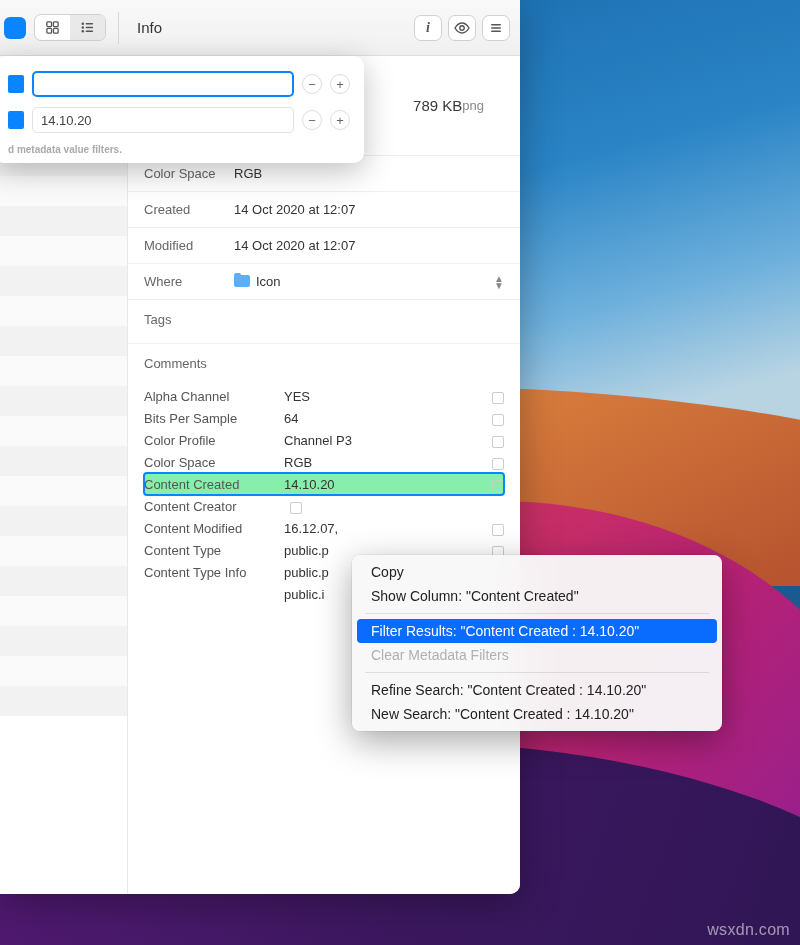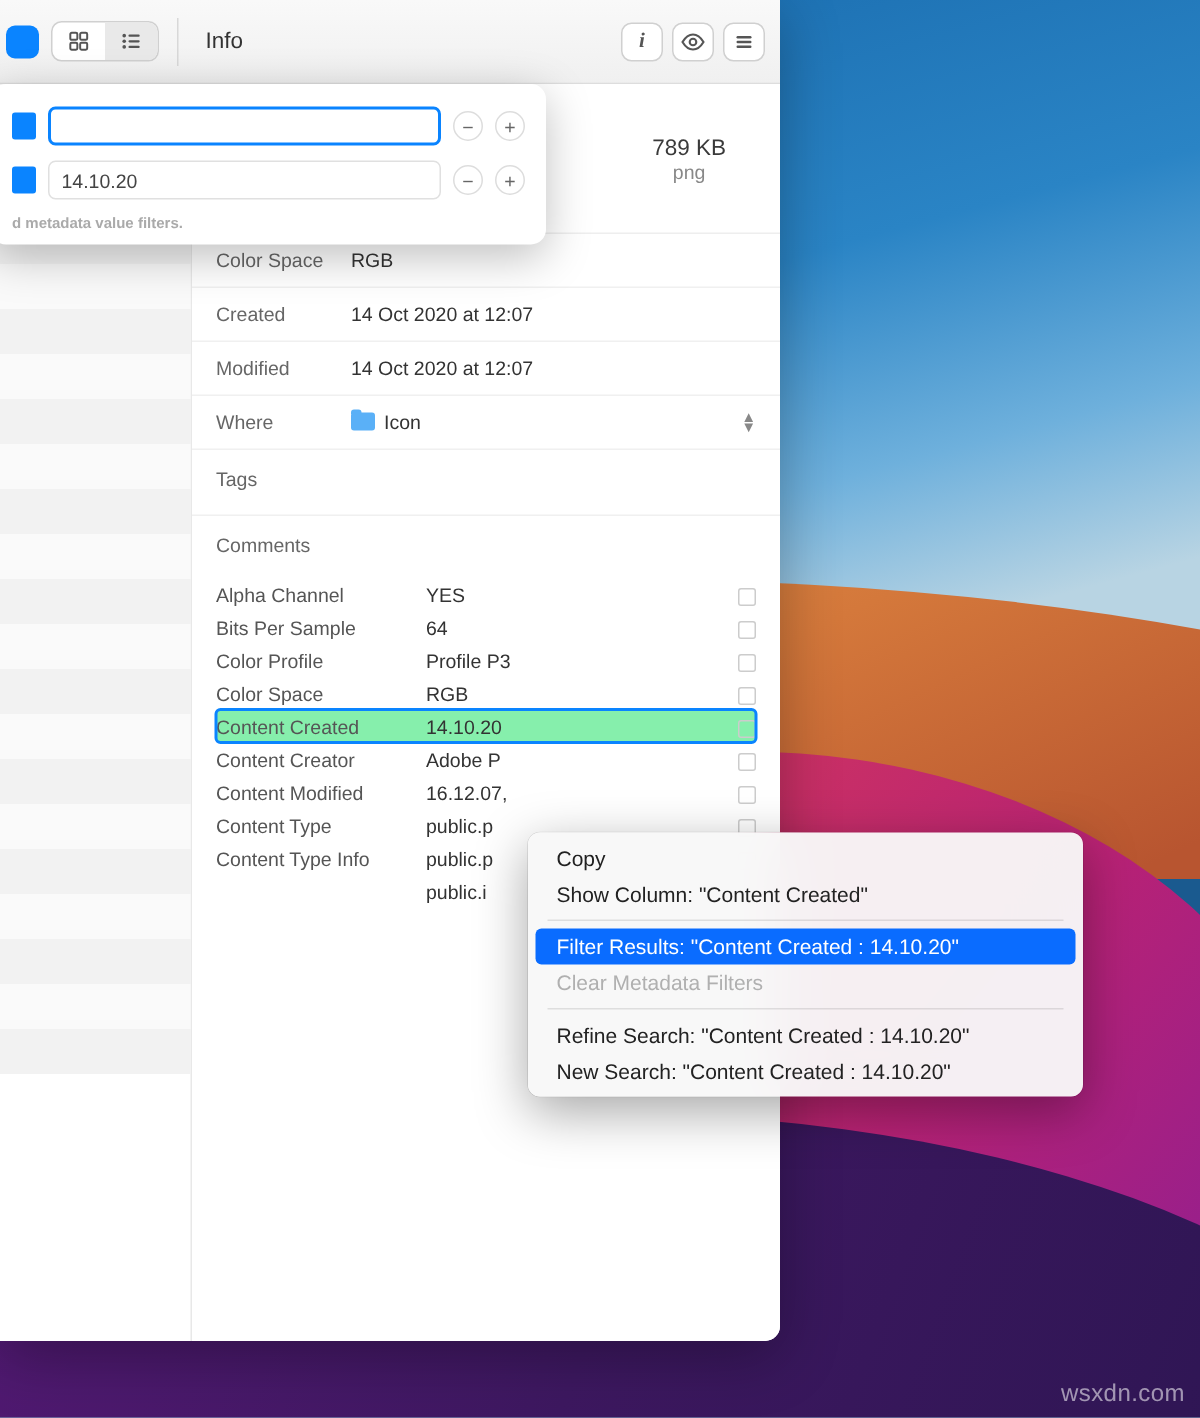--- a/index.html
+++ b/index.html
@@ -148,21 +148,21 @@
         <div class="sidebar-row"></div>
         <div class="sidebar-row"></div>
         <div class="sidebar-row"></div>
         <div class="sidebar-row"></div>
         <div class="sidebar-row"></div>
     </div>
 
     <div class="info-panel">
       <div class="preview-area">
         <div style="display:flex; width:100%; justify-content:flex-end; gap:40px; padding-right:20px; align-items:center">
-          <div style="display:flex; flex-direction:column; align-items:center">
+          <div style="display:flex; flex-direction:row; align-items:center">
             <span class="size-text">789 KB</span>
             <span class="ext-text">png</span>
           </div>
         </div>
       </div>
 
       <div class="info-row">
         <span class="k">Color Space</span>
           <span class="v">RGB</span>
       </div>
@@ -191,36 +191,35 @@
             <span class="mv">YES</span>
             <span class="cb"></span>
           </div>
         <div class="meta-row">
             <span class="mk">Bits Per Sample</span>
             <span class="mv">64</span>
             <span class="cb"></span>
           </div>
         <div class="meta-row">
             <span class="mk">Color Profile</span>
-            <span class="mv">Profile P3</span>
+            <span class="mv">Channel P3</span>
             <span class="cb"></span>
           </div>
         <div class="meta-row">
             <span class="mk">Color Space</span>
             <span class="mv">RGB</span>
             <span class="cb"></span>
           </div>
         <div class="meta-row highlighted">
             <span class="mk">Content Created</span>
             <span class="mv">14.10.20</span>
             <span class="cb"></span>
           </div>
         <div class="meta-row">
             <span class="mk">Content Creator</span>
-            <span class="mv">Adobe P</span>
             <span class="cb"></span>
           </div>
         <div class="meta-row">
             <span class="mk">Content Modified</span>
             <span class="mv">16.12.07,</span>
             <span class="cb"></span>
           </div>
         <div class="meta-row">
             <span class="mk">Content Type</span>
             <span class="mv">public.p</span>

